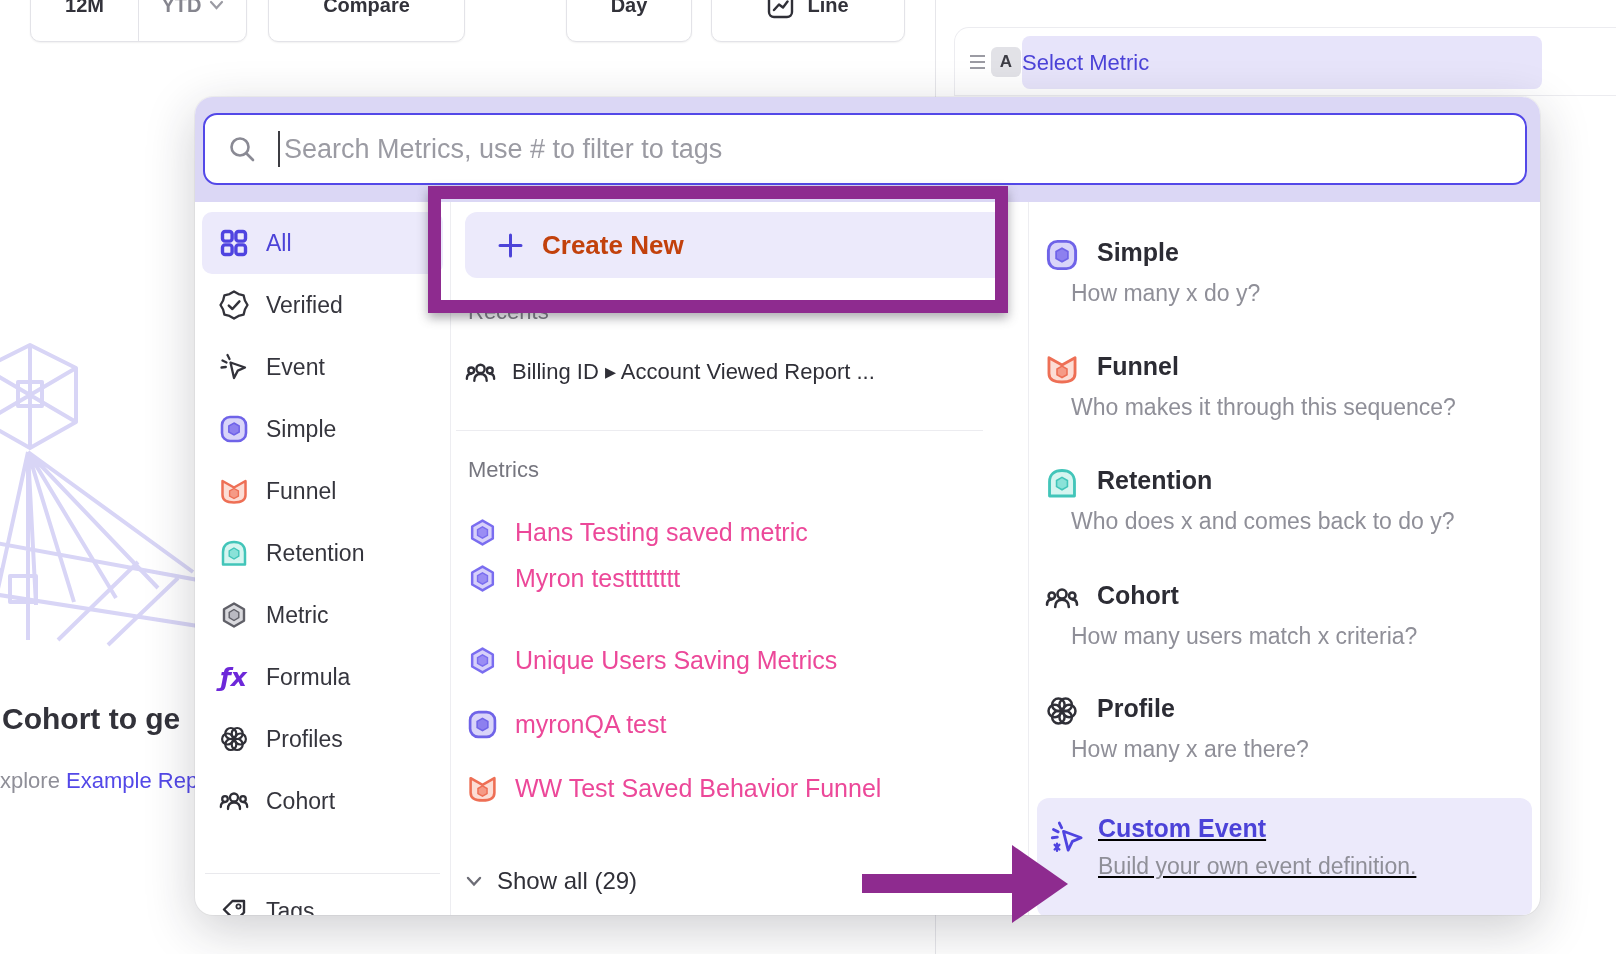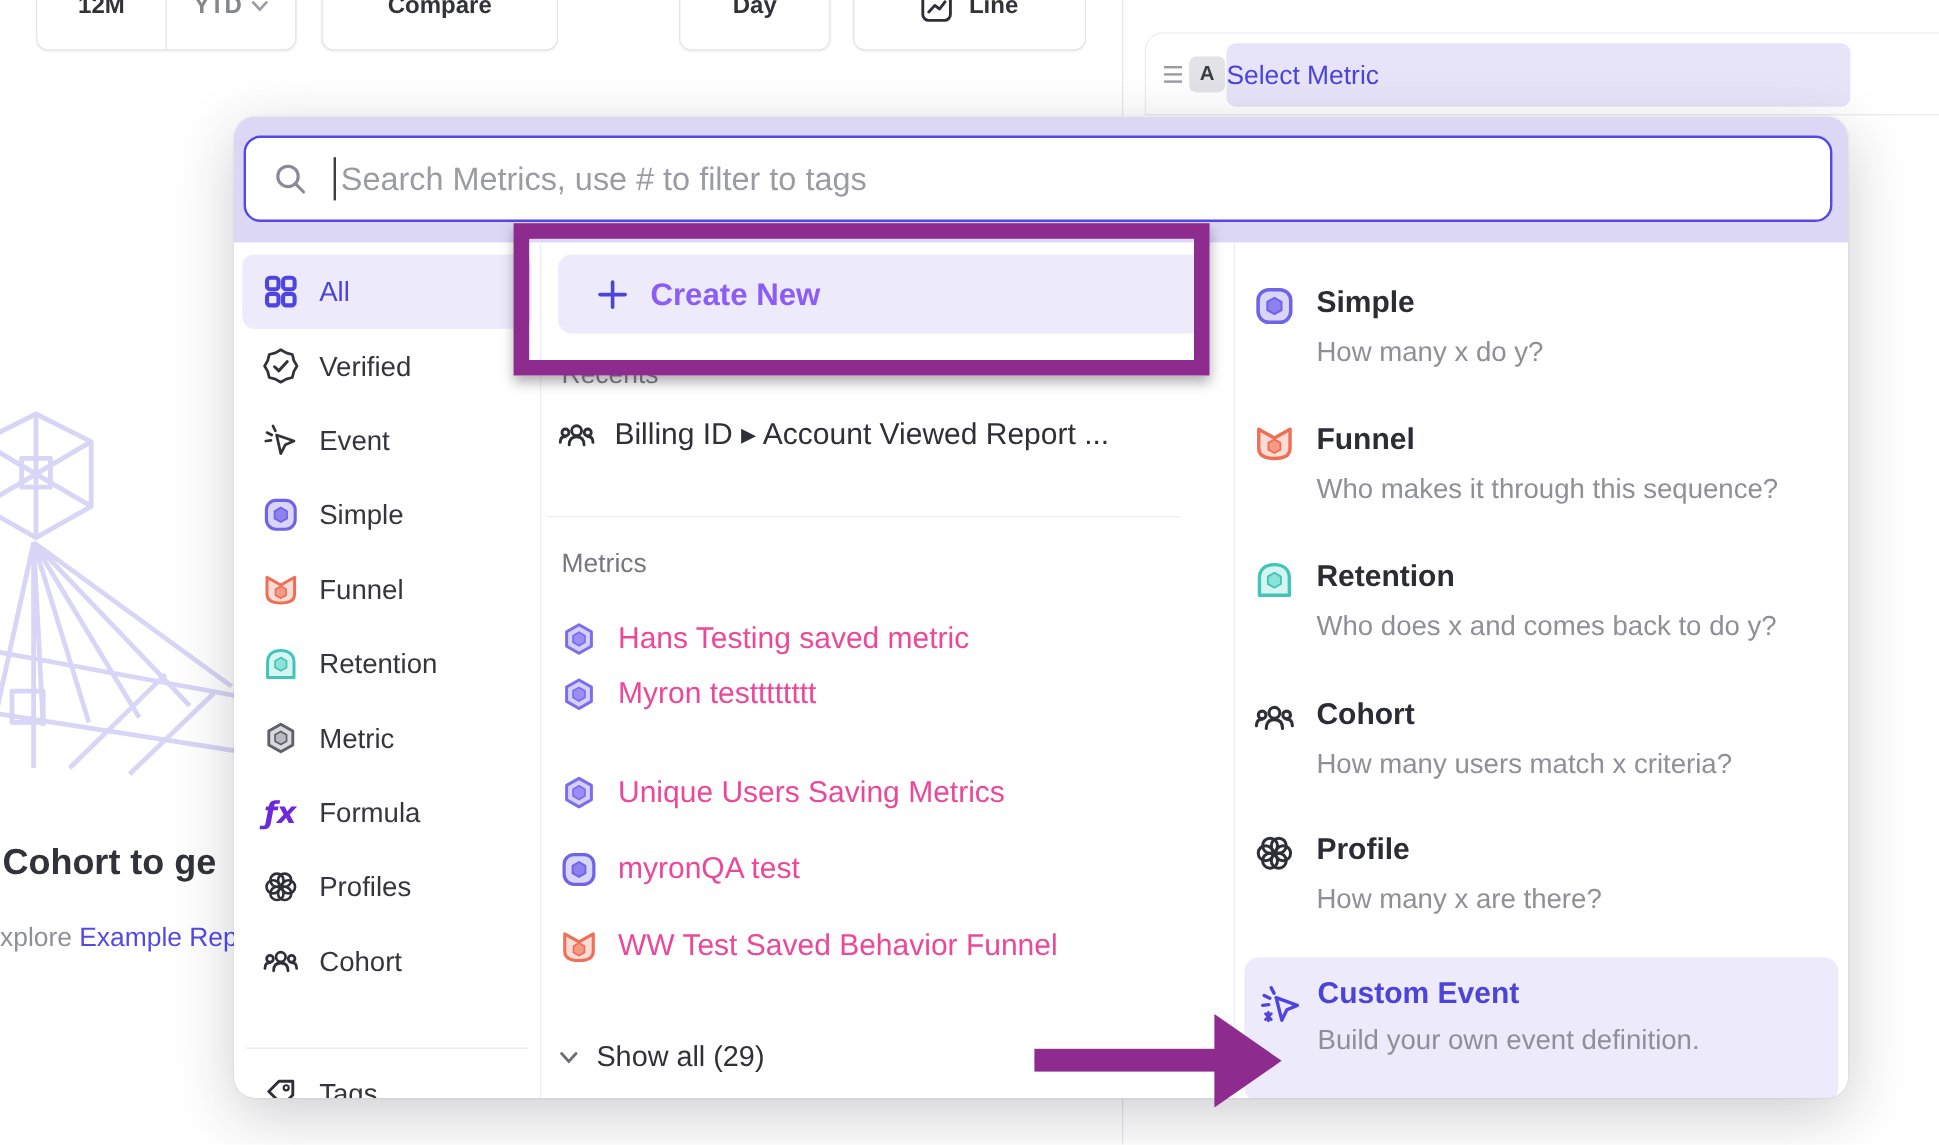--- a/index.html
+++ b/index.html
@@ -55,39 +55,39 @@
   .side-item .ic { width:31px; display:flex; justify-content:center; flex-shrink:0; }
   .side-divider { height:1px; background:#e9e9ed; margin:41px 10px 0 10px; }
   .fx { font-style:italic; font-weight:600; font-size:25px; color:#6d28d9; font-family:"DejaVu Sans", sans-serif; }
 
   .vdiv { position:absolute; top:105px; bottom:0; width:1px; background:#ededf1; }
   .vdiv1 { left:255px; } .vdiv2 { left:833px; }
 
   .picker-middle { position:absolute; left:256px; top:105px; width:577px; bottom:0; }
   .create-new { position:absolute; left:14px; top:10px; width:541px; height:66px; background:#eceafb;
                 border-radius:12px; display:flex; align-items:center; padding-left:32px; gap:18px;
-                font-size:26px; font-weight:600; color:#8b5cf6; }
+                font-size:26px; font-weight:600; color:#c2410c; }
   .section-label { position:absolute; font-size:22px; font-weight:500; color:#76767f; }
   .recents-label { left:17px; top:97px; }
   .metrics-label { left:17px; top:255px; }
-  .billing-row { position:absolute; left:14px; top:145px; height:50px; display:flex; align-items:flex-start;
-                 gap:16px; font-size:25px; font-weight:500; color:#2f2f37; }
+  .billing-row { position:absolute; left:14px; top:145px; height:50px; display:flex; align-items:center;
+                 gap:16px; font-size:22px; font-weight:500; color:#2f2f37; }
   .mid-divider { position:absolute; left:5px; right:45px; top:228px; height:1px; background:#ececf0; }
   .metric-row { position:absolute; left:16px; height:64px; display:flex; align-items:center; gap:17px;
                 font-size:25px; font-weight:500; color:#ec4899; }
   .show-all { position:absolute; left:14px; top:660px; height:38px; display:flex; align-items:center;
               gap:14px; font-size:24px; font-weight:500; color:#303038; }
 
   .picker-right { position:absolute; left:834px; top:105px; right:0; bottom:0; }
   .type-card { position:absolute; left:0; right:0; }
   .type-card .ic { position:absolute; left:16px; top:0; }
   .type-title { margin-left:68px; font-size:25px; font-weight:600; color:#2c2c34; }
-  .type-desc  { margin-left:68px; margin-top:13px; font-size:23px; color:#8f8f98; }
+  .type-desc  { margin-left:42px; margin-top:13px; font-size:23px; color:#8f8f98; }
   .custom-card { position:absolute; left:8px; right:8px; top:596px; height:120px; background:#eceafb;
-                 border-radius:12px; padding:16px 0 0 61px; }
+                 border-radius:12px; padding:16px 0 0 61px;text-decoration:underline; }
   .custom-card .ic { position:absolute; left:10px; top:18px; }
   .custom-card .type-title { margin-left:0; color:#4c43d8; }
   .custom-card .type-desc { margin-left:0; margin-top:10px; }
 
   
   .anno-box { position:absolute; left:428px; top:186px; width:580px; height:127px;
               border:13px solid #8e2b8f; box-shadow:0 5px 10px rgba(70,70,80,.45); z-index:50; }
   .anno-arrow-bar  { position:absolute; left:862px; top:874px; width:155px; height:19px; background:#8e2b8f; z-index:50; }
   .anno-arrow-head { position:absolute; left:1012px; top:845px; width:0; height:0;
                      border-top:39px solid transparent; border-bottom:39px solid transparent;

